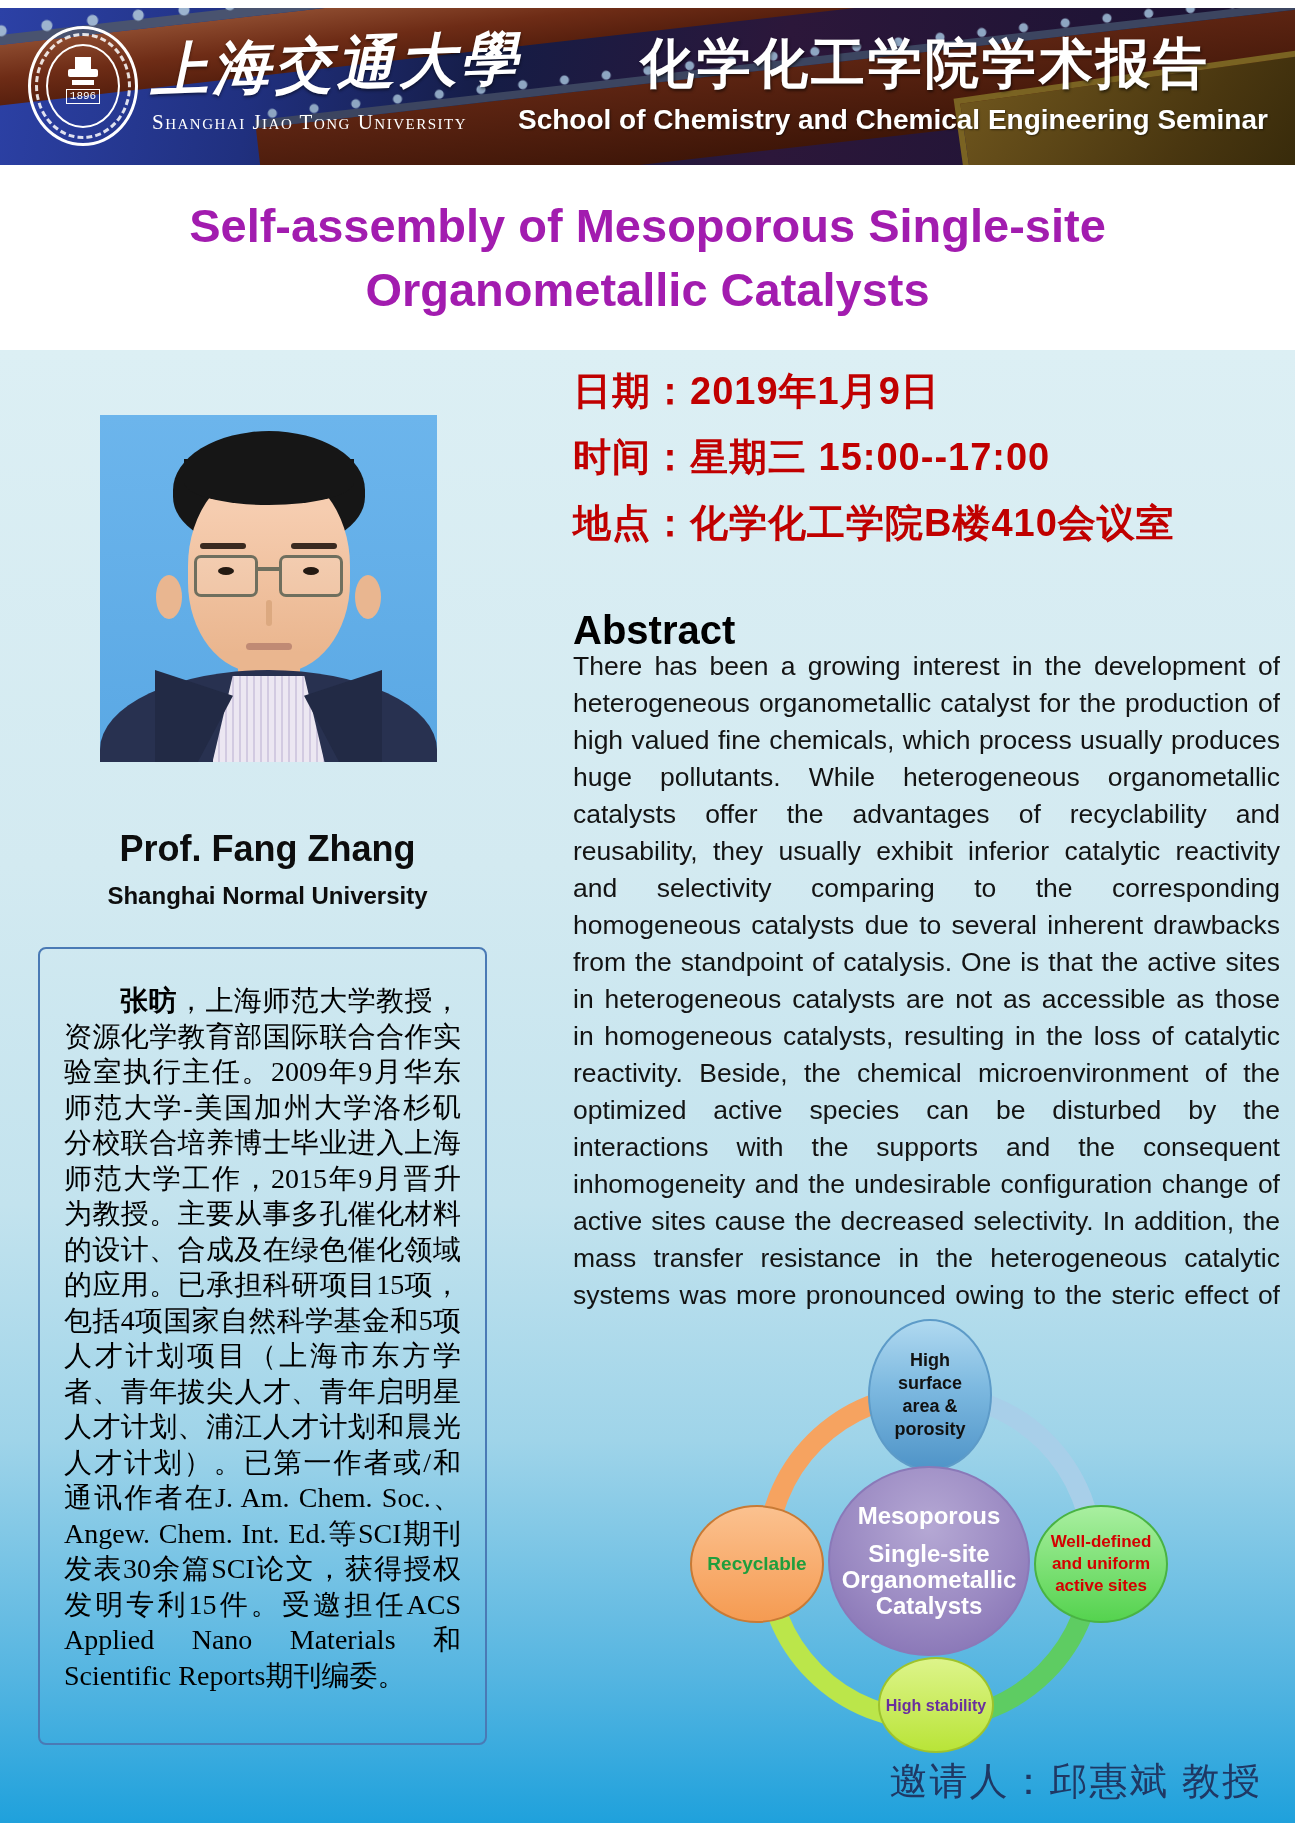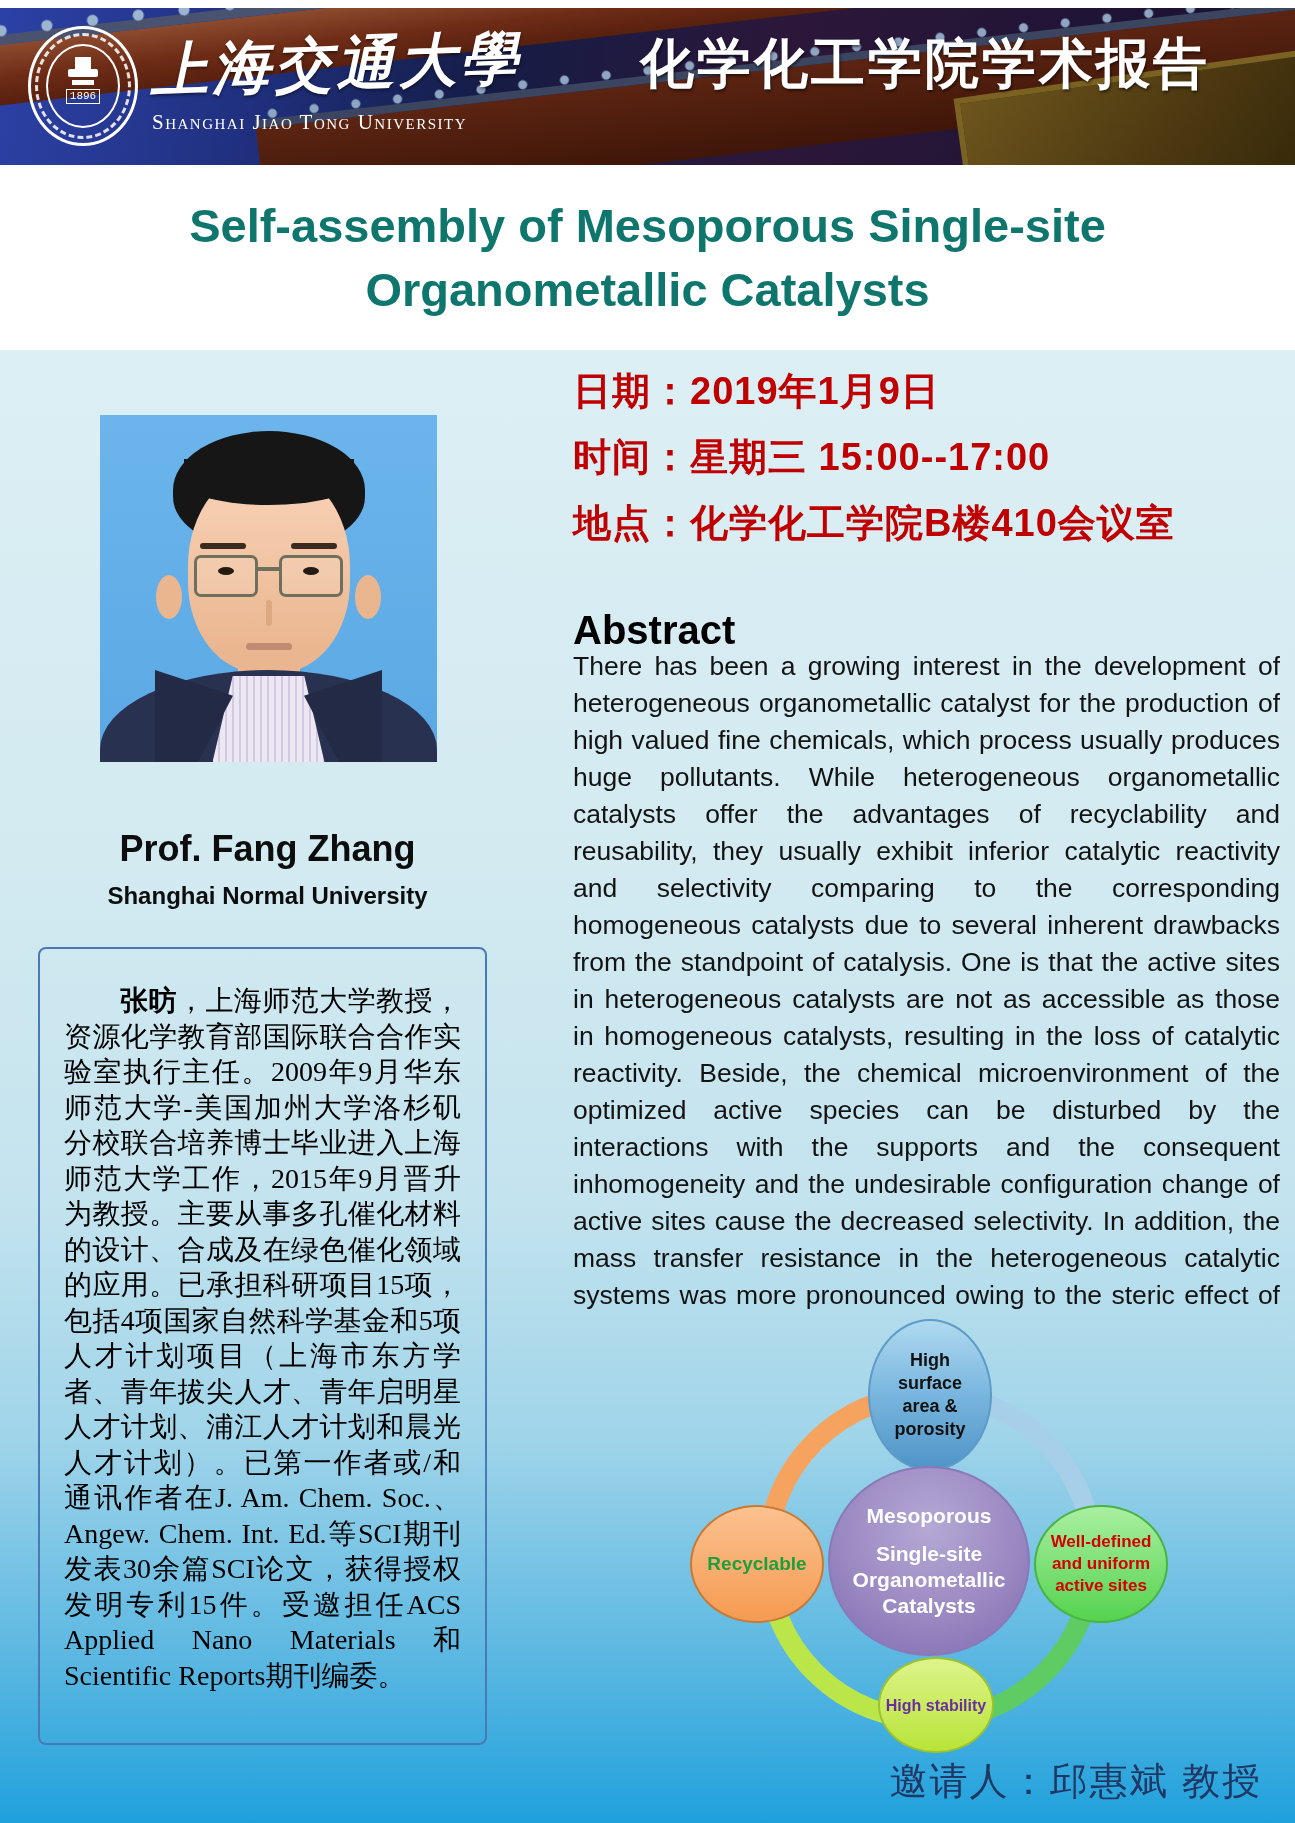--- a/index.html
+++ b/index.html
@@ -44,21 +44,21 @@
         font-size:21px;letter-spacing:1.5px;white-space:nowrap;}
   .seminar-zh{position:absolute;left:640px;top:20px;color:#fff;font-weight:bold;
         font-size:54px;letter-spacing:3px;white-space:nowrap;
         text-shadow:1px 2px 3px rgba(0,0,0,.55);}
   .seminar-en{position:absolute;left:518px;top:96px;color:#fff;font-weight:bold;
         font-size:28px;white-space:nowrap;text-shadow:1px 1px 2px rgba(0,0,0,.5);}
 
   
   .title-band{position:absolute;left:0;top:165px;width:100%;height:185px;background:#fff;
         display:flex;flex-direction:column;align-items:center;justify-content:center;
-        color:#0f766e;font-weight:bold;font-size:47px;line-height:64px;text-align:center;}
+        color:#a21caf;font-weight:bold;font-size:47px;line-height:64px;text-align:center;}
 
   
   .body-bg{position:absolute;left:0;top:350px;width:100%;height:1473px;
         background:linear-gradient(180deg,#dceff4 0%,#d3eaf1 35%,#c3e3ee 58%,
                    #9fd4e9 74%,#55b5e1 90%,#1fa1dc 100%);}
 
   
   .photo{position:absolute;left:100px;top:415px;width:337px;height:347px;overflow:hidden;
         background:linear-gradient(180deg,#6cb5ec,#5aa8e4);}
   .p-hair{position:absolute;left:50%;top:16px;width:192px;height:118px;margin-left:-96px;
@@ -108,21 +108,21 @@
 
   
   .diagram{position:absolute;left:540px;top:1120px;width:780px;height:680px;}
   .node{position:absolute;display:flex;align-items:center;justify-content:center;
         text-align:center;font-weight:bold;border-radius:50%;box-sizing:border-box;}
   .node-top{left:328px;top:199px;width:124px;height:152px;
         background:linear-gradient(180deg,#b0d9f0 0%,#7db9e0 45%,#4f94c8 100%);
         border:2px solid #5d9bc8;color:#111;font-size:18px;line-height:23px;padding:0 12px;}
   .node-center{left:288px;top:346px;width:202px;height:190px;flex-direction:column;
         background:radial-gradient(circle at 50% 32%,#b5a8d4 0%,#9a89c2 55%,#7f6bb0 100%);
-        border:2px solid #8a79b8;color:#fff;font-size:21px;line-height:26px;padding:0 14px;}
+        border:2px solid #8a79b8;color:#fff;font-size:24px;line-height:26px;padding:0 14px;}
   .node-center .l1{margin-bottom:12px;}
   .node-left{left:150px;top:385px;width:134px;height:118px;
         background:linear-gradient(180deg,#fbc18f 0%,#f59b52 100%);
         border:2px solid #c87a35;color:#1f9e3d;font-size:19px;}
   .node-right{left:494px;top:385px;width:134px;height:118px;
         background:linear-gradient(180deg,#a9efa0 0%,#55d34f 100%);
         border:2px solid #49b343;color:#d40000;font-size:17px;line-height:22px;padding:0 8px;}
   .node-bottom{left:338px;top:537px;width:116px;height:96px;
         background:linear-gradient(180deg,#ddf48a 0%,#b9e438 100%);
         border:2px solid #9ec32c;color:#6a2f9e;font-size:16px;line-height:23px;}
@@ -145,20 +145,21 @@
       <div class="logo-inner">
         <div class="anvil"></div>
         <div class="anvil-base"></div>
         <div class="logo-year">1896</div>
       </div>
     </div>
 
     <div class="univ-script">上海交通大學</div>
     <div class="univ-en">Shanghai Jiao Tong University</div>
     <div class="seminar-zh">化学化工学院学术报告</div>
+    <div class="seminar-en">School of Chemistry and Chemical Engineering Seminar</div>
   </div>
 
   <div class="title-band">
     <div>Self-assembly of Mesoporous Single-site</div>
     <div>Organometallic Catalysts</div>
   </div>
 
   <div class="body-bg"></div>
 
   <div class="photo">

